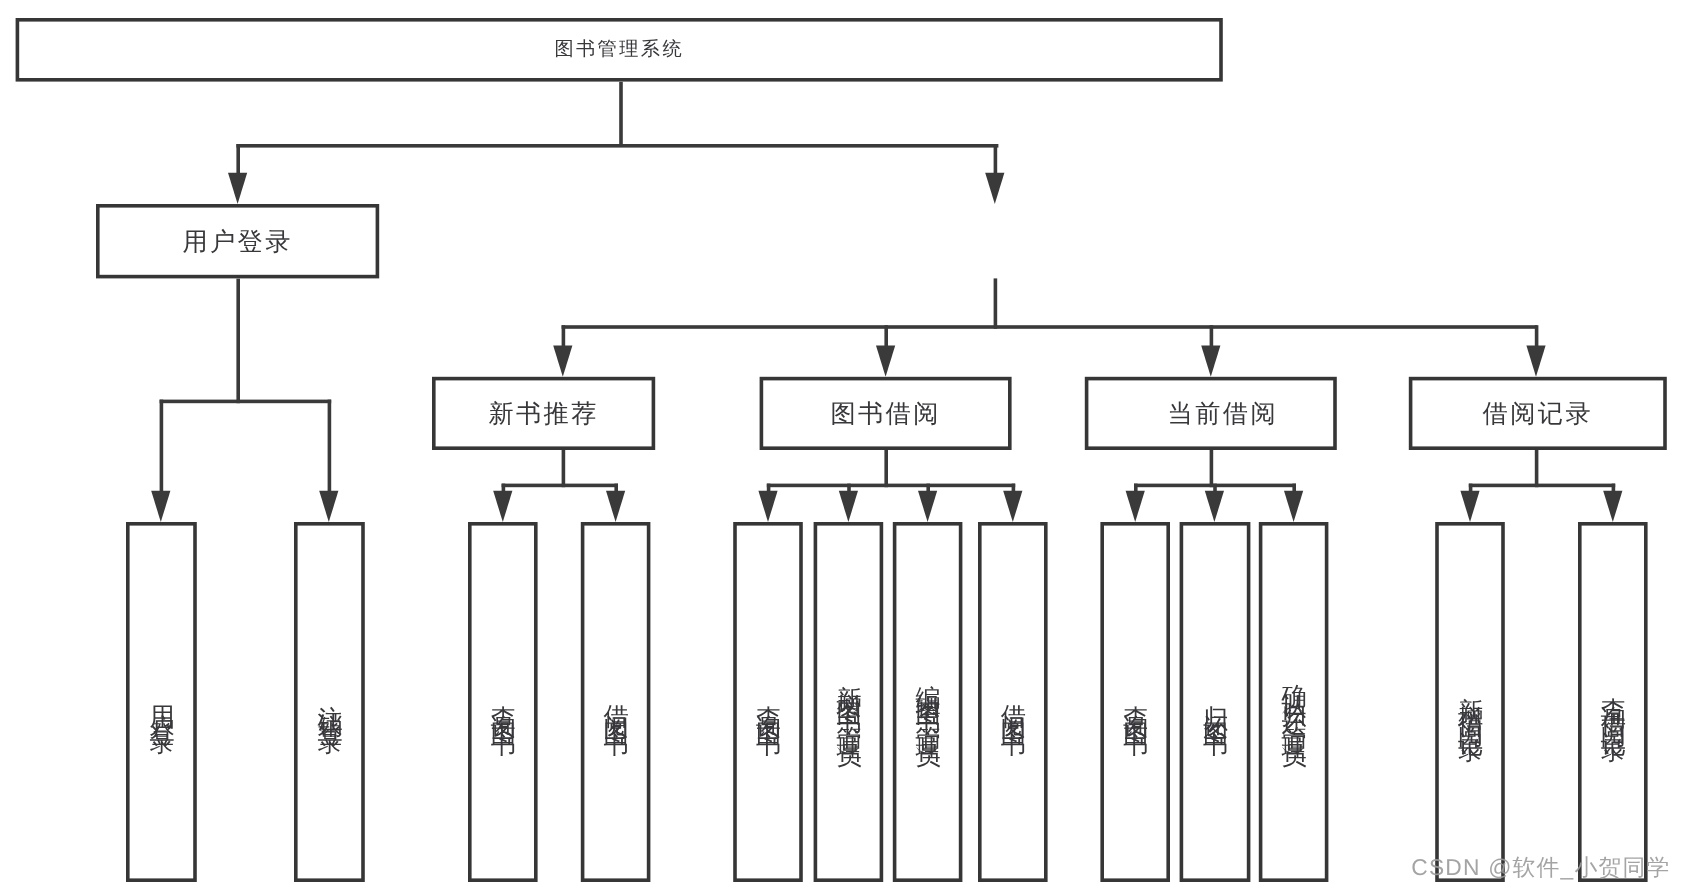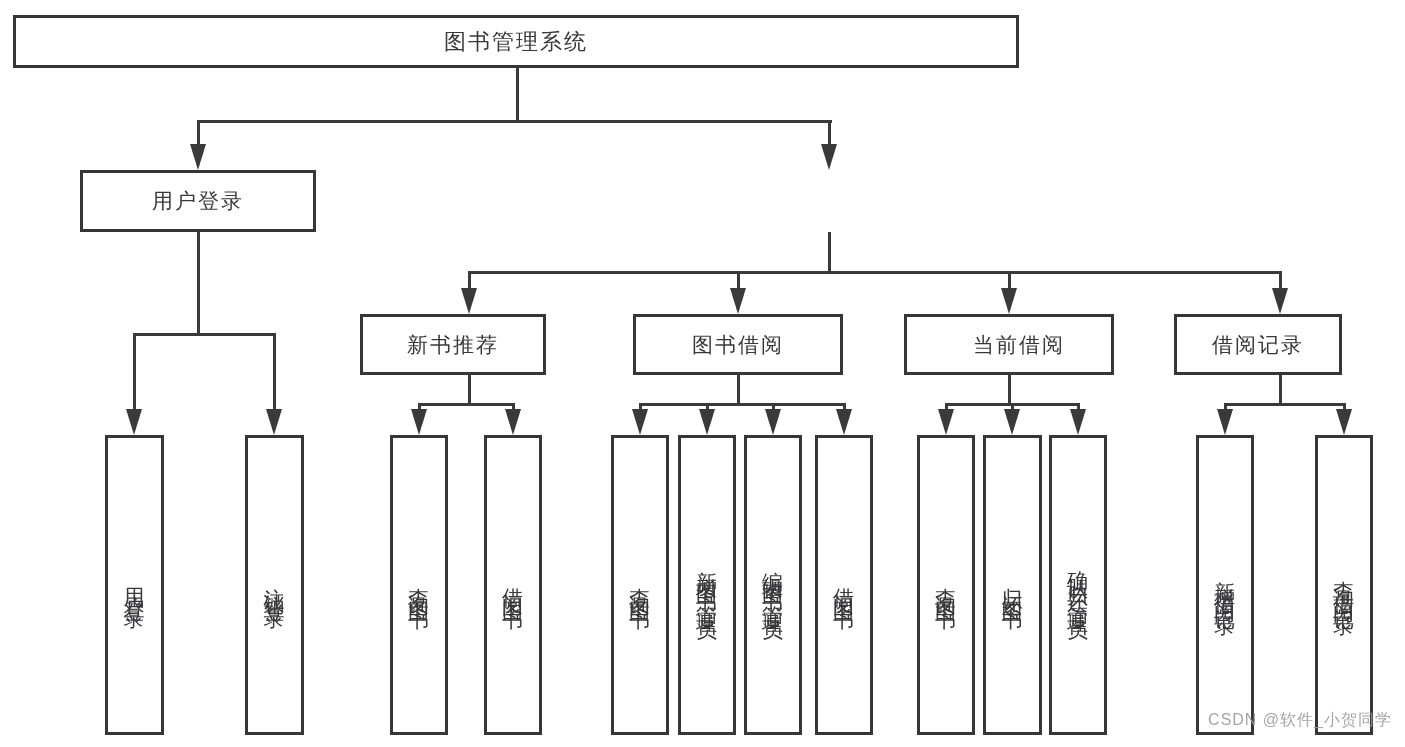--- a/index.html
+++ b/index.html
@@ -29,21 +29,21 @@
     align-items: center;
     justify-content: center;
     color: var(--text);
     z-index: 2;
   }
   .hbox span {
     font-size: 21px;
     letter-spacing: 2px;
     white-space: nowrap;
   }
-  .root-box span { font-size: 22px; }
+  .root-box span { font-size: 16px; }
   .vbox span {
     writing-mode: vertical-rl;
     text-orientation: mixed;
     font-size: 21px;
     letter-spacing: 7px;
     line-height: 1;
   }
   .vline, .hline, .drop {
     position: absolute;
     background: var(--line);
@@ -57,21 +57,21 @@
     height: 0;
     border-left: 8px solid transparent;
     border-right: 8px solid transparent;
     border-top: 26px solid var(--line);
     z-index: 1;
   }
   .watermark {
     position: absolute;
     right: 13px;
     top: 710px;
-    font-size: 16px;
+    font-size: 19px;
     color: var(--watermark);
     letter-spacing: 1px;
     white-space: nowrap;
     z-index: 5;
     opacity: 0.9;
   }
 </style>
 </head>
 <body>
 
@@ -112,21 +112,21 @@
 
   <div class="box hbox" style="left:360px; top:314px; width:186px; height:61px;">
     <span>新书推荐</span>
   </div>
   <div class="box hbox" style="left:633px; top:314px; width:210px; height:61px;">
     <span>图书借阅</span>
   </div>
   <div class="box hbox" style="left:904px; top:314px; width:210px; height:61px;padding-left:20px;">
     <span>当前借阅</span>
   </div>
-  <div class="box hbox" style="left:1174px; top:314px; width:168px; height:61px;">
+  <div class="box hbox" style="left:1174px; top:314px; width:215px; height:61px;">
     <span>借阅记录</span>
   </div>
 
   <div class="vline" style="left:468px; top:375px; height:31px;"></div>
   <div class="hline" style="left:418px; top:403px; width:97px;"></div>
   <div class="drop" style="left:418px; top:403px; height:8px;"></div>
   <div class="arrow" style="left:411px; top:409px;"></div>
   <div class="drop" style="left:512px; top:403px; height:8px;"></div>
   <div class="arrow" style="left:505px; top:409px;"></div>
 

